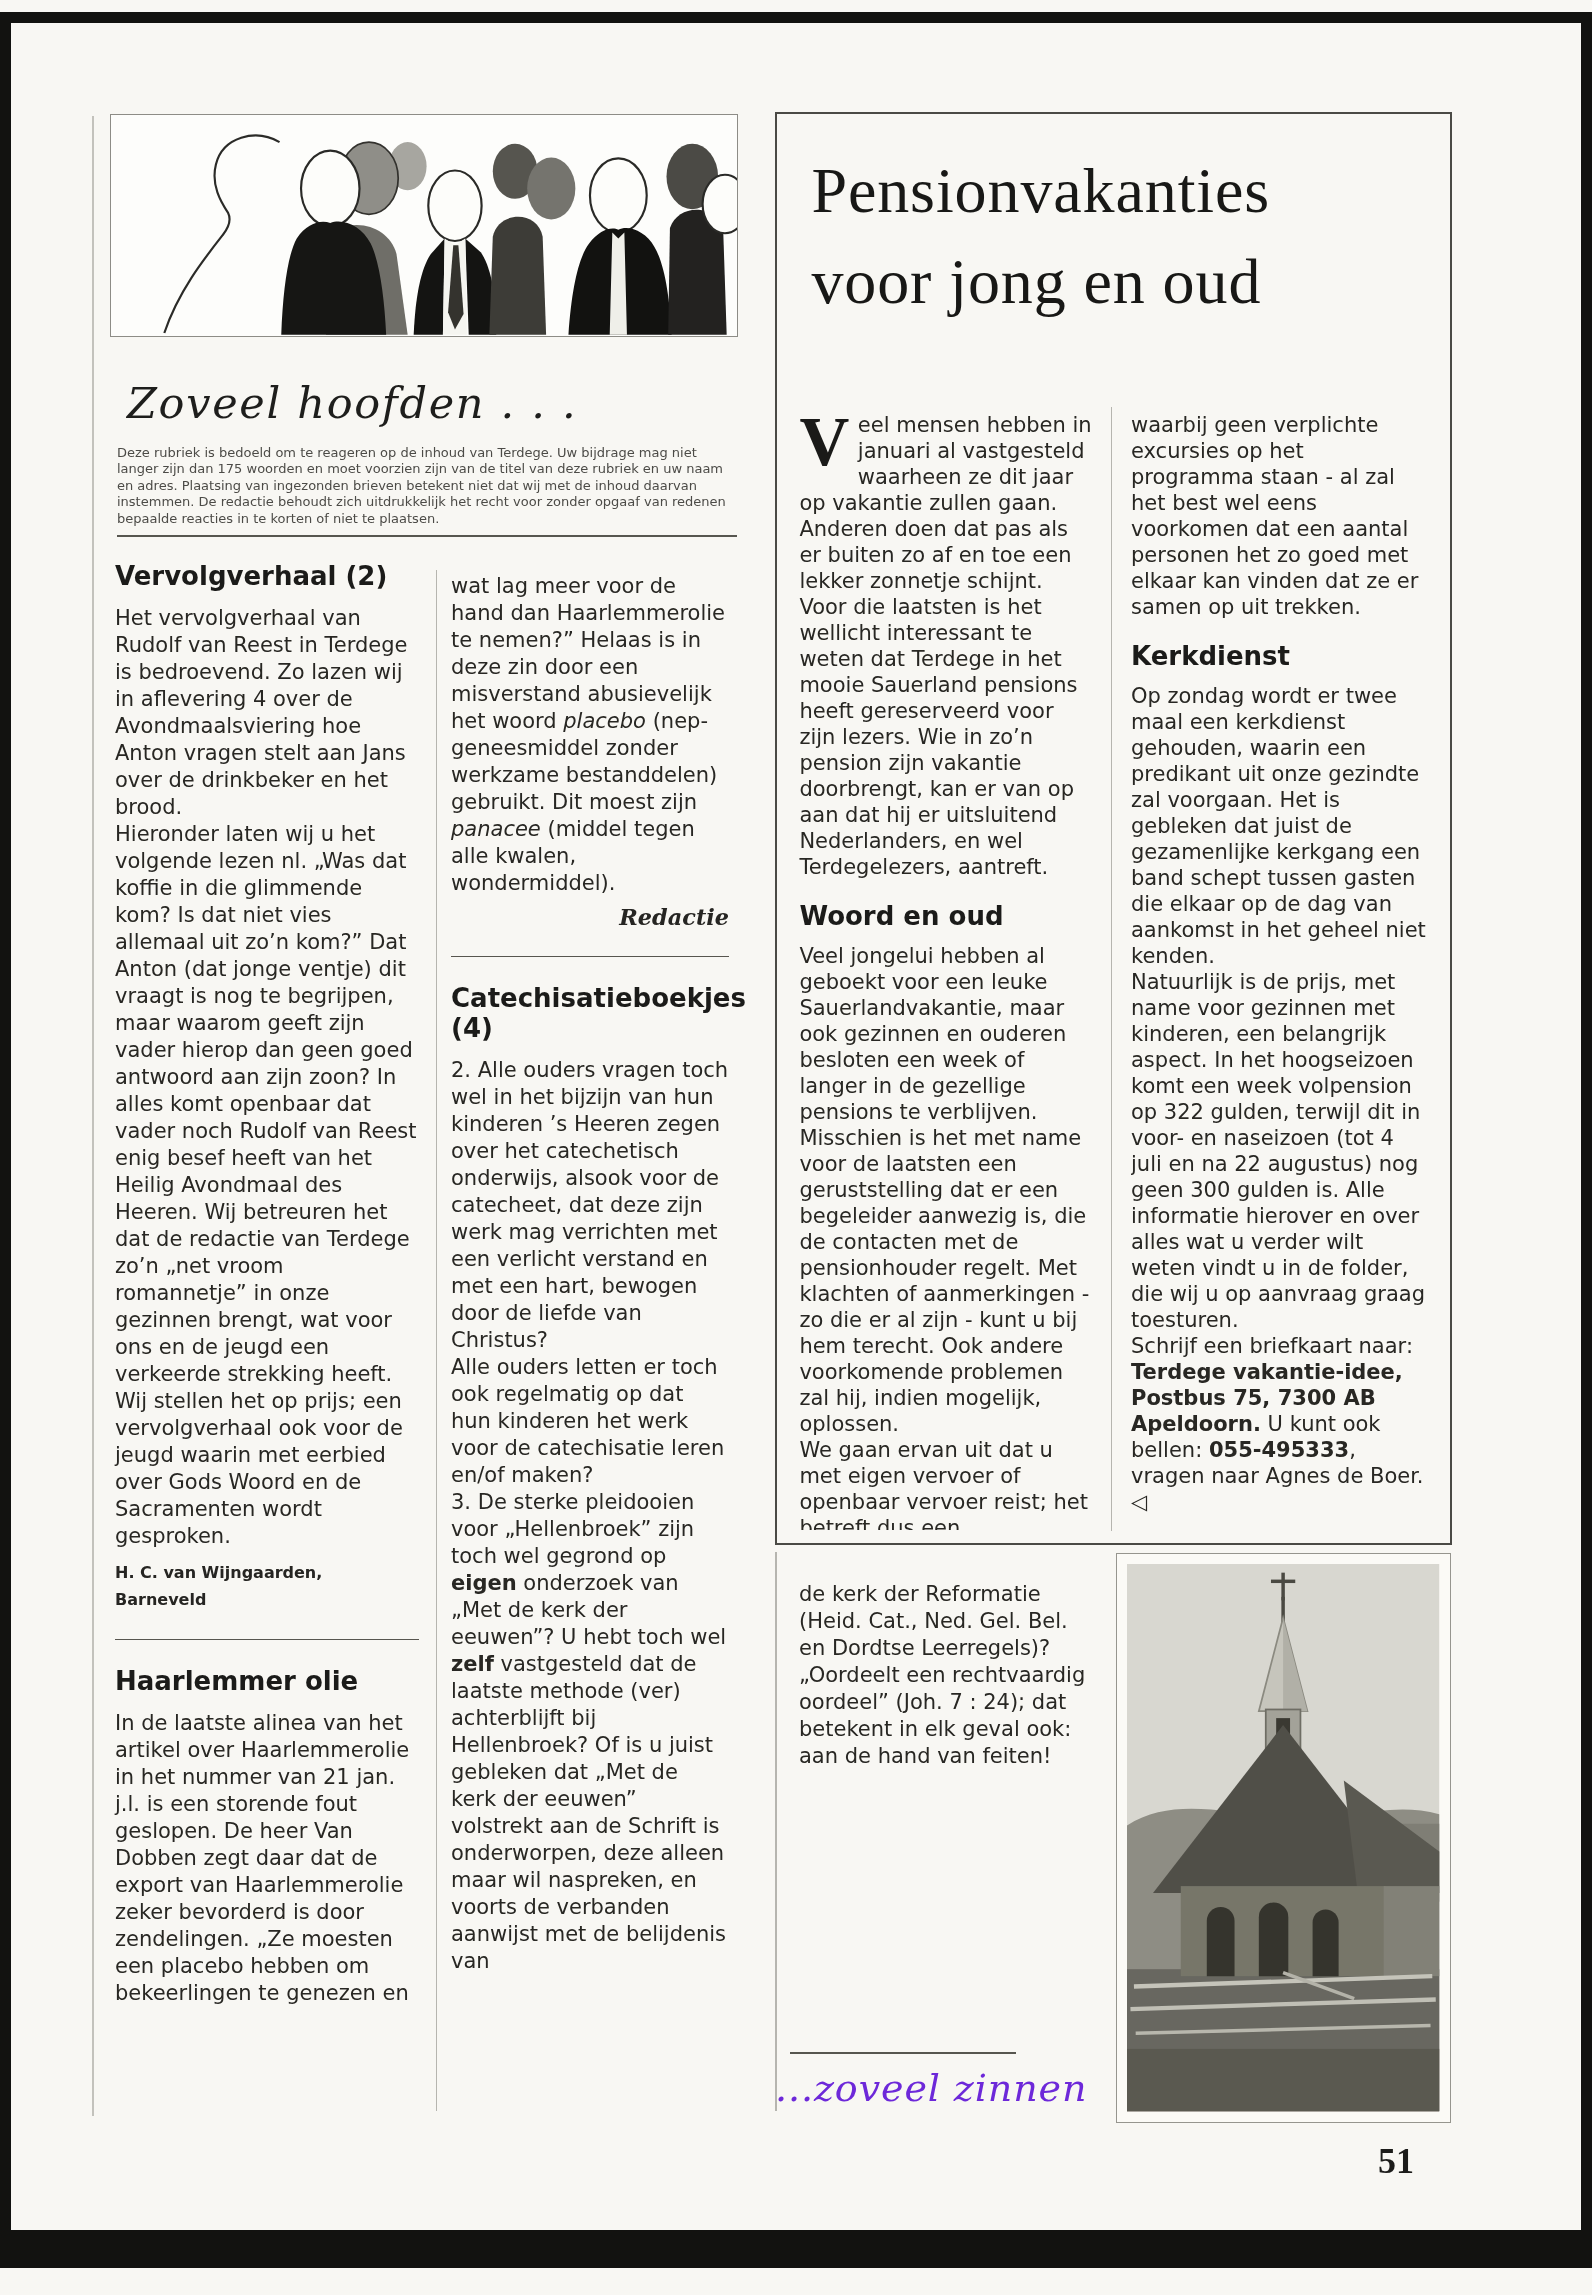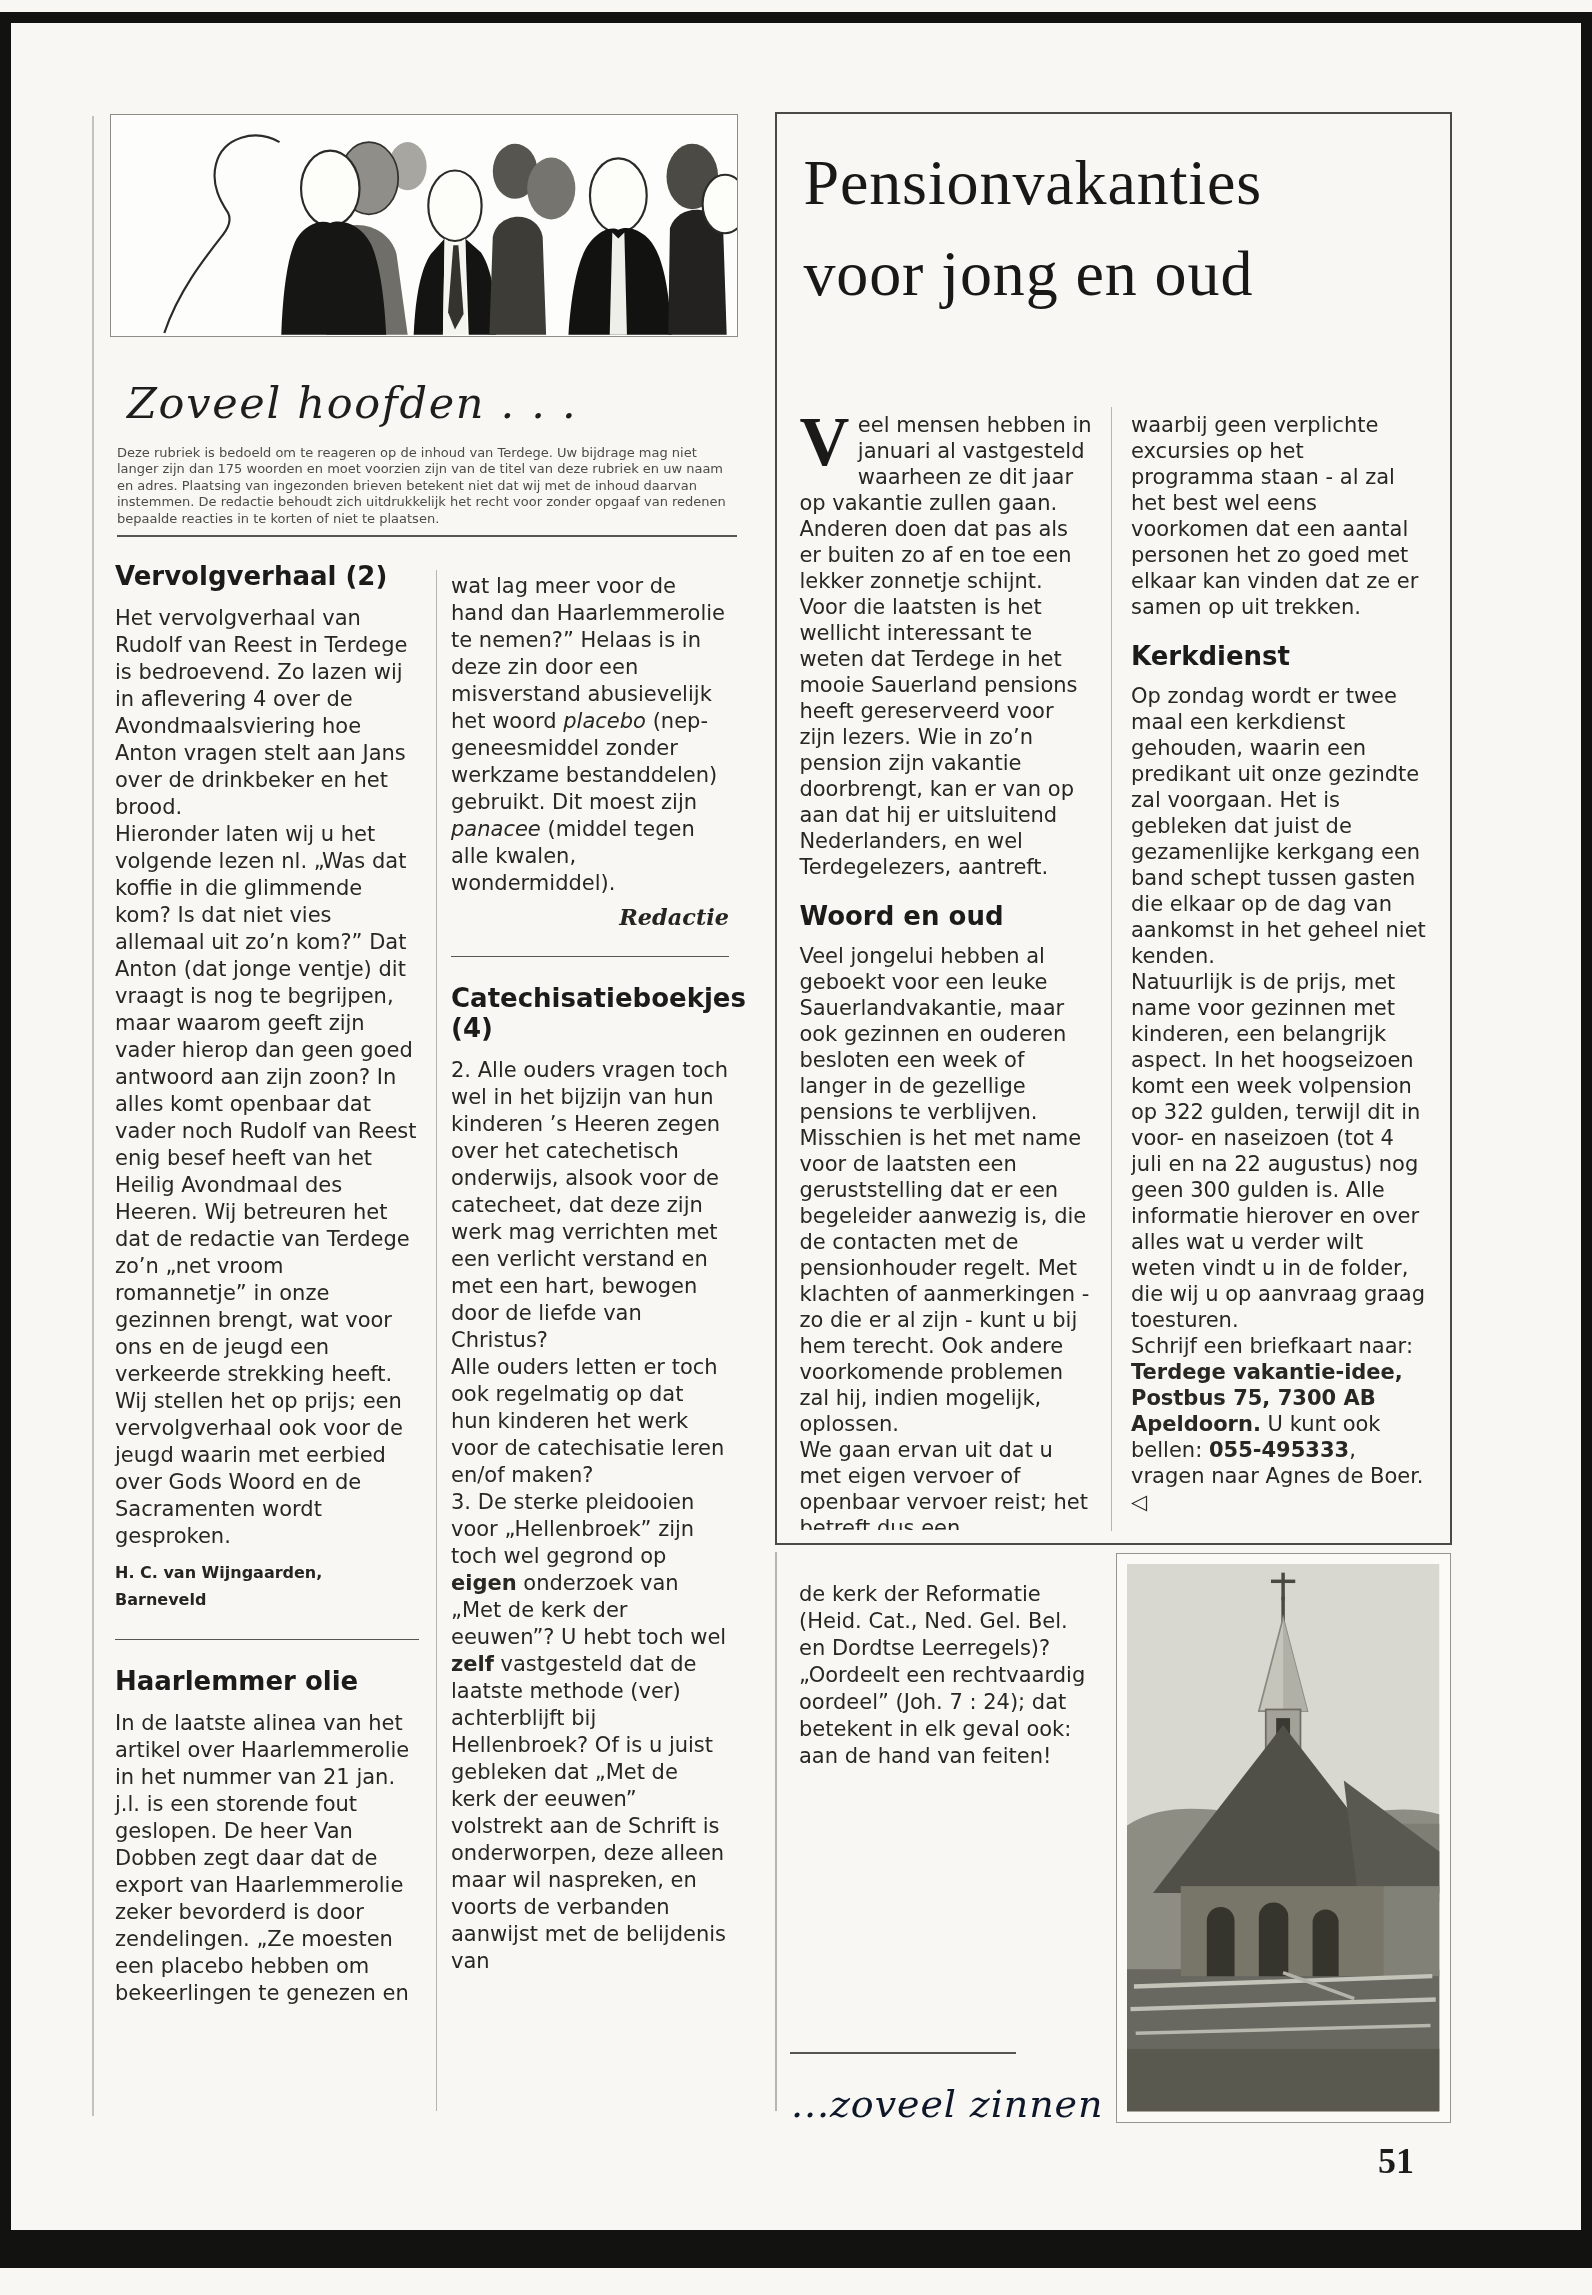--- a/index.html
+++ b/index.html
@@ -30,36 +30,36 @@
   .lh{margin:0 0 14px 0;font-size:26px;font-weight:bold;color:#1b1b19;}
   .sig{margin:8.6px 0 0 0;font-weight:bold;text-align:left;font-size:16px;line-height:27px;}
   .rule{border:none;border-top:1.7px solid #57564f;margin:26px 0;}
   .redactie{margin:7px 0 0 0;font-family:"DejaVu Serif",serif;font-style:italic;font-weight:bold;
         text-align:right;font-size:22.4px;}
   .em{font-style:italic;}
   .b{font-weight:bold;}
   
   .feature{position:absolute;left:775px;top:112px;width:677px;height:1433px;
         border:2.6px solid #4b4a45;box-sizing:border-box;}
-  .ftitle{position:absolute;left:22.4px;top:19px;margin:4px;font-family:"Liberation Serif",serif;
+  .ftitle{position:absolute;left:22.4px;top:19px;margin:12px;font-family:"Liberation Serif",serif;
         font-weight:normal;font-size:64px;line-height:91px;color:#181816;letter-spacing:0.9px;}
   .fcol{position:absolute;top:298px;height:1118px;overflow:hidden;}
   .fcol1{left:22.4px;width:295px;}
   .fcol2{left:354px;width:295px;}
   .fsep{position:absolute;left:334px;top:293px;width:0.9px;height:1124px;background:#b6b5af;}
   .fcol .bt{line-height:26px;}
   .fh{margin:21px 0 12px 0;font-size:26px;font-weight:bold;color:#1b1b19;}
   .dropcap{float:left;font-family:"Liberation Serif",serif;font-weight:bold;font-size:69px;
         line-height:50px;margin:5.2px 8.6px 0 0;color:#1a1a18;}
   
   .cont-col{position:absolute;left:799px;top:1581px;width:288px;}
   .sigblock{margin:36px 0 0 0;font-weight:bold;text-align:right;font-size:21.6px;line-height:28.5px;}
   .closing-rule{position:absolute;left:790px;top:2052px;width:226px;height:1.7px;background:#57564f;}
-  .closing{position:absolute;left:775px;top:2066px;margin:16px;font-family:"DejaVu Serif",serif;
-        font-style:italic;font-weight:normal;font-size:38px;color:#0f172a;letter-spacing:0.9px;}
+  .closing{position:absolute;left:775px;top:2066px;margin:0;font-family:"DejaVu Serif",serif;
+        font-style:italic;font-weight:normal;font-size:38px;color:#6d28d9;letter-spacing:0.9px;}
   
   .photo-frame{position:absolute;left:1116px;top:1553px;width:335px;height:570px;
         border:1.7px solid #96958e;background:#fbfaf6;padding:10.4px;box-sizing:border-box;}
   .photo-frame svg{display:block;width:100%;height:100%;}
   .pagenum{position:absolute;left:1378px;top:2140px;font-family:"Liberation Serif",serif;
         font-weight:bold;font-size:36px;color:#1c1c1a;}
 </style>
 </head>
 <body>
 

